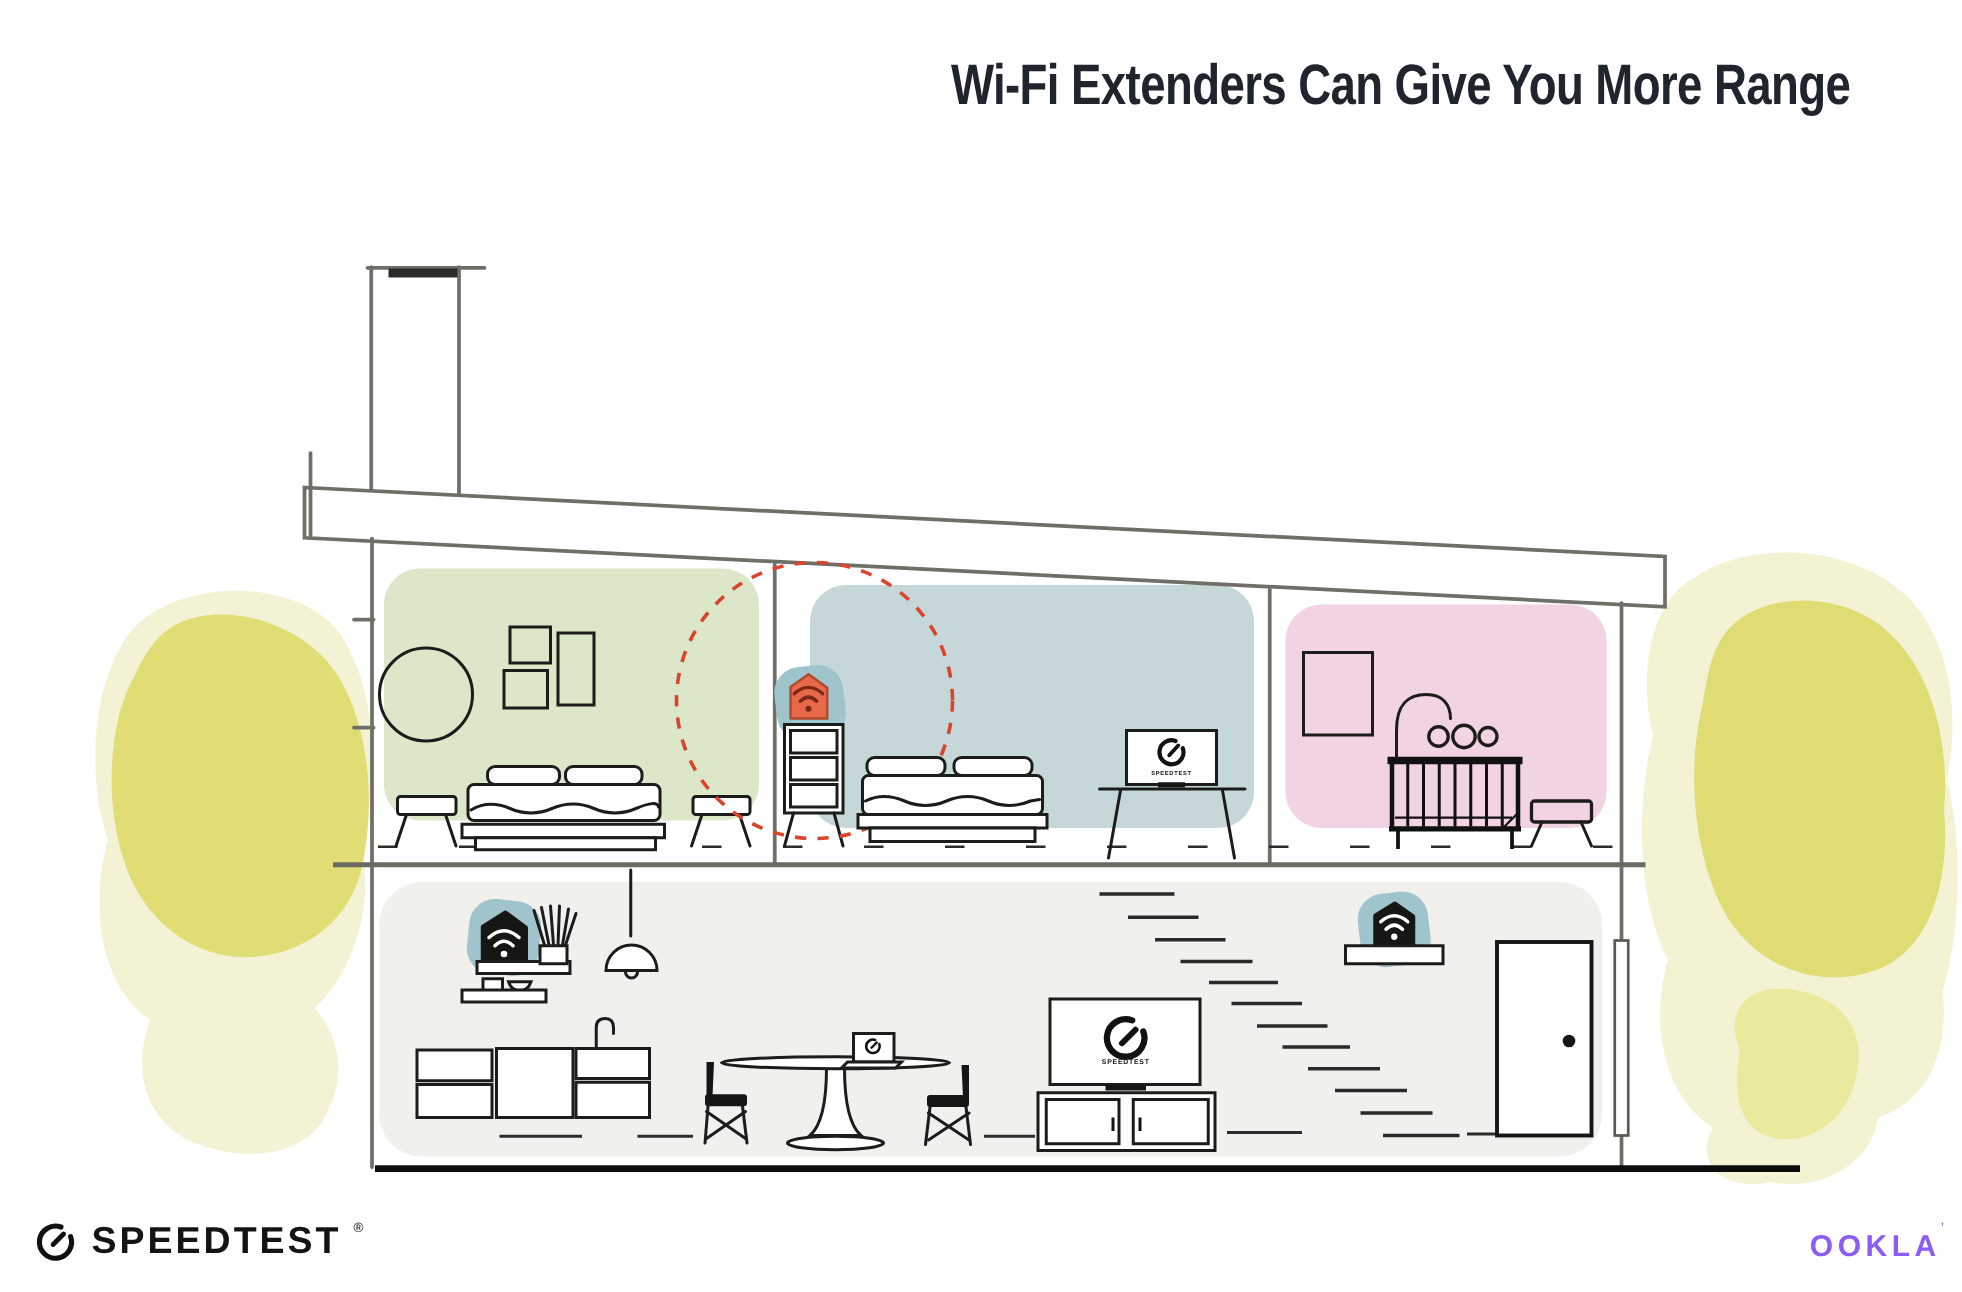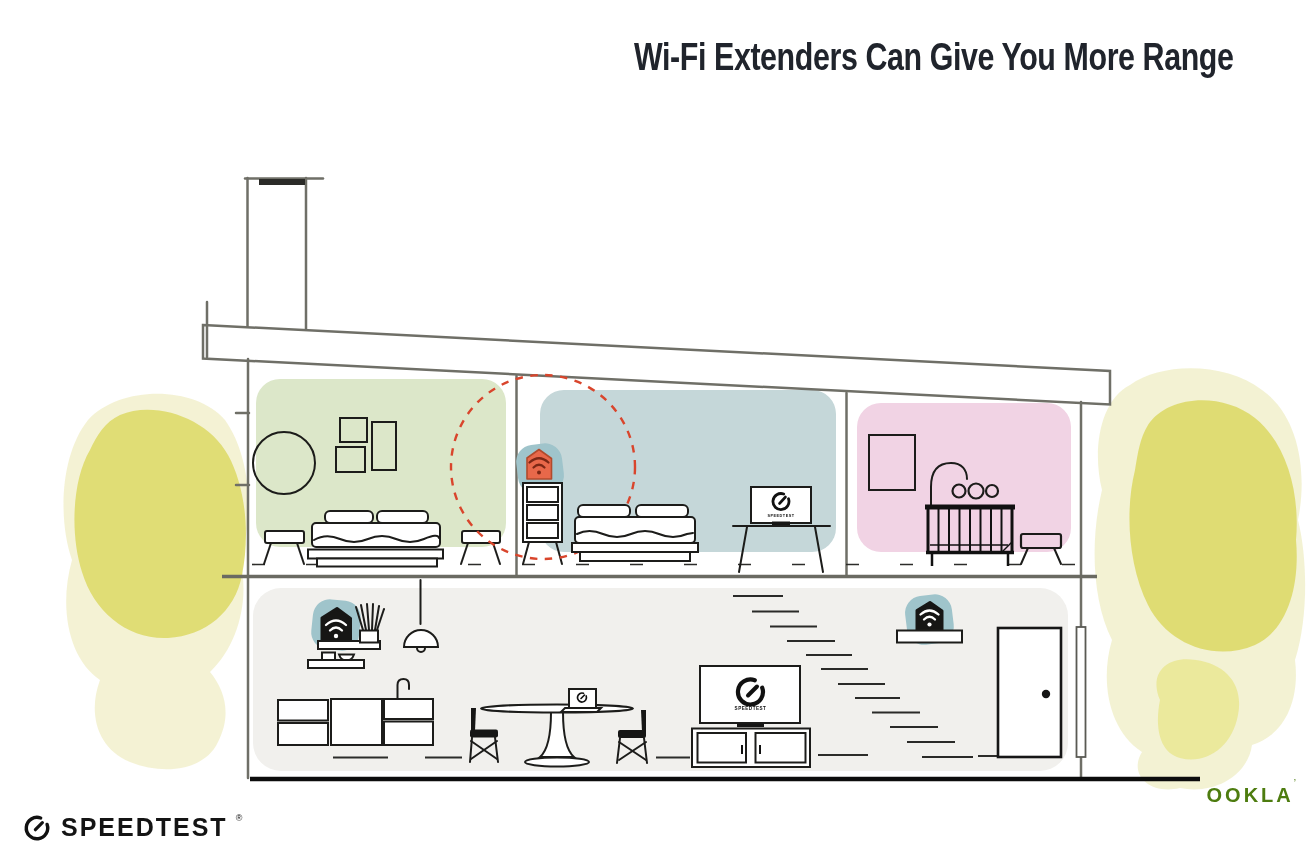--- a/index.html
+++ b/index.html
@@ -8,21 +8,21 @@
   
   .hdr{position:absolute;left:0;top:36px;width:100%;text-align:right;}
   .cond{display:inline-block;transform:scaleX(0.80);transform-origin:50% 50%;white-space:nowrap;}
   .title-txt{font-size:38px;font-weight:bold;color:#20242c;letter-spacing:-0.5px;}
   .url-row{position:absolute;left:0;top:68px;width:100%;text-align:center;}
   .url-txt{font-size:36px;font-weight:400;color:#2a2f38;transform:scaleX(0.90);}
   
   .foot-left{position:absolute;left:22px;top:812px;display:flex;align-items:center;gap:9px;color:#111;}
   .st-word{font-size:25px;font-weight:bold;letter-spacing:2px;color:#141414;}
   .st-mark{font-size:9px;vertical-align:top;position:relative;top:-9px;left:-1px;}
-  .foot-right{position:absolute;right:12px;top:784px;color:#4d7c0f;}
+  .foot-right{position:absolute;right:12px;top:820px;color:#8b5cf6;}
   .ookla-word{font-size:20px;font-weight:bold;letter-spacing:3px;}
   .ookla-mark{font-size:10px;vertical-align:top;position:relative;top:-6px;}
   
   svg.scene{position:absolute;left:0;top:0;}
   .panel-green{fill:var(--c-room-green);}
   .panel-blue{fill:var(--c-room-blue);}
   .panel-pink{fill:var(--c-room-pink);}
   .panel-gray{fill:var(--c-floor-gray);}
   .teal{fill:var(--c-teal);}
   .yel{fill:var(--c-yellow);}

